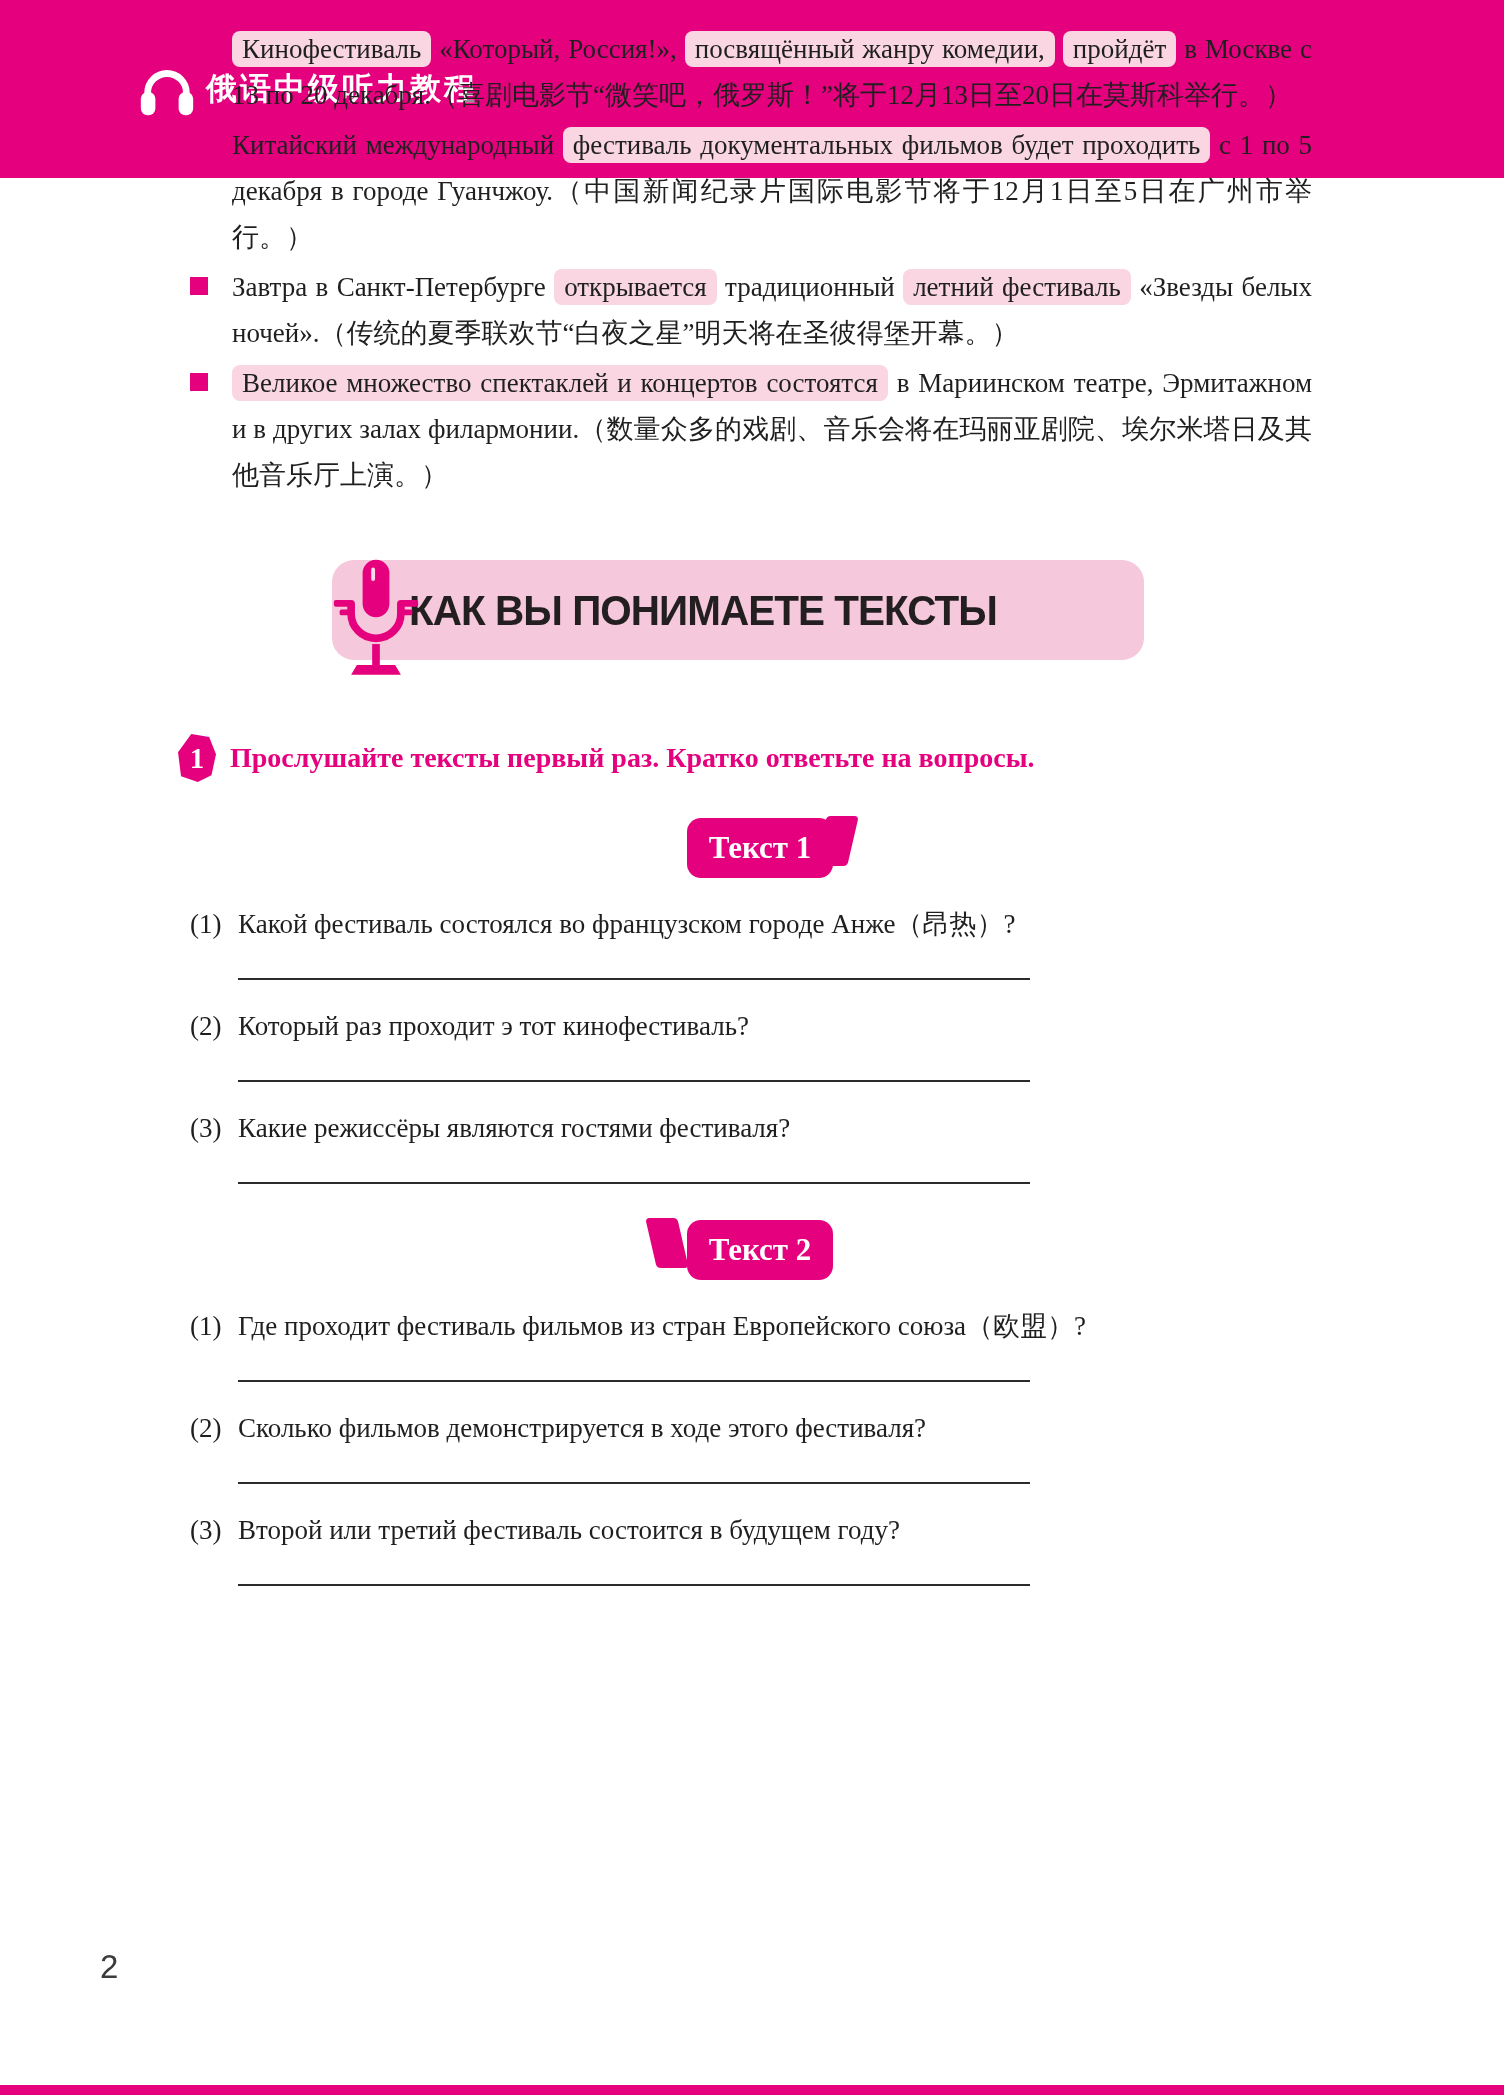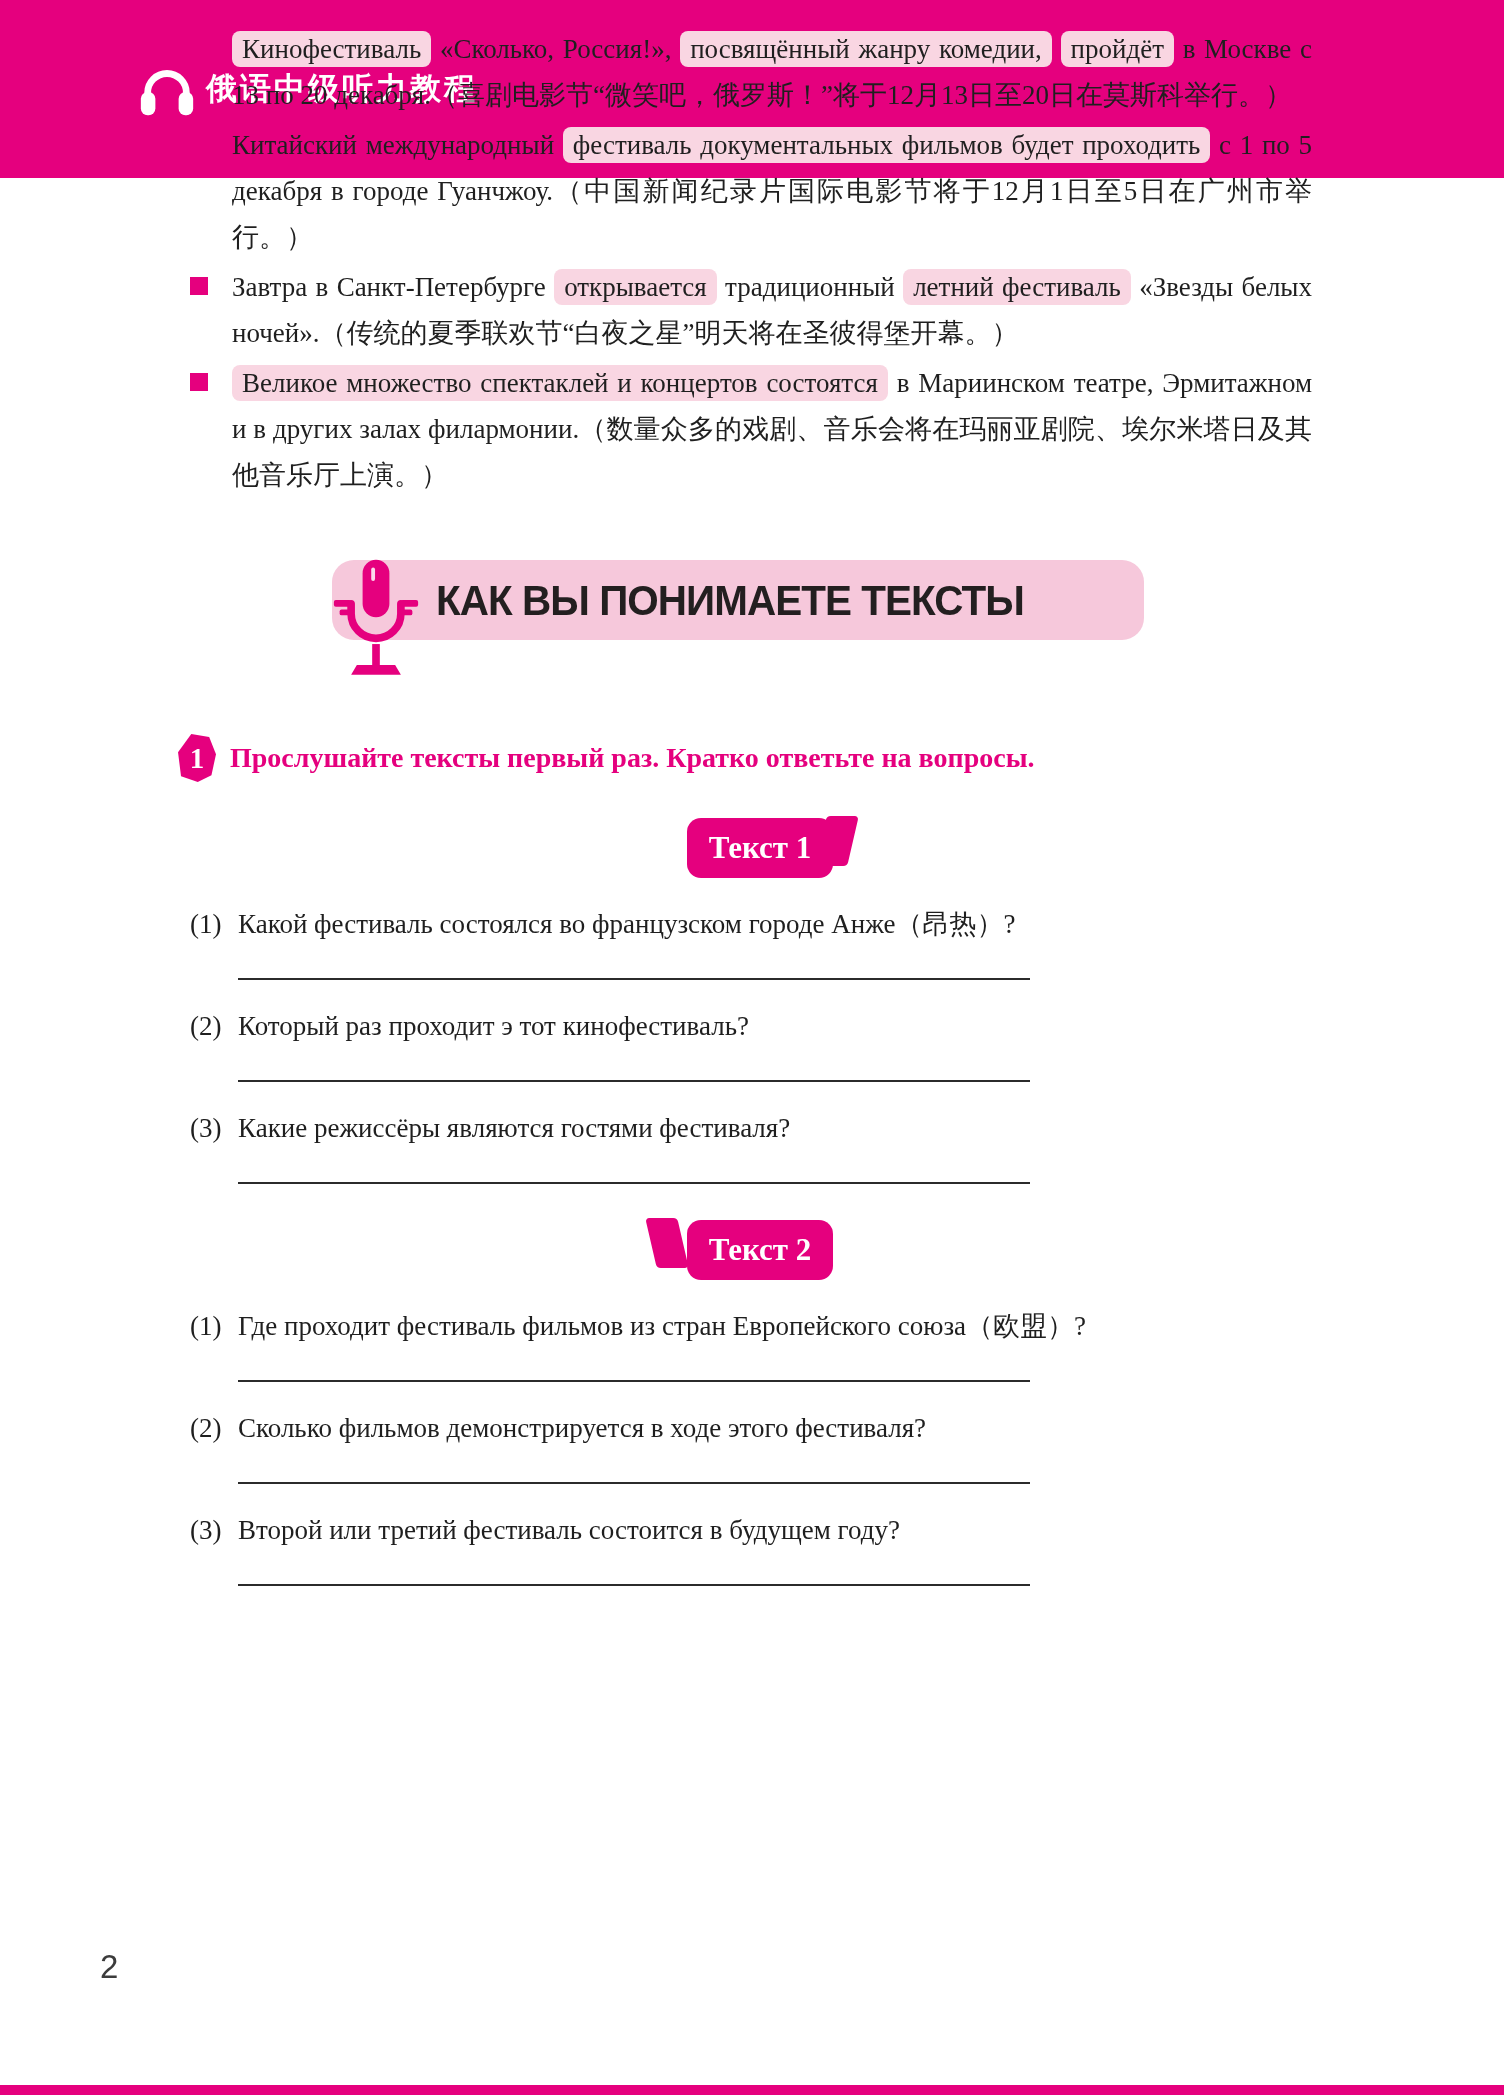--- a/index.html
+++ b/index.html
@@ -54,22 +54,22 @@
   .example-item .marker{
     position:absolute;left:0;top:13px;width:18px;height:18px;background:var(--magenta);
   }
   .hl{
     background:var(--highlight);border-radius:8px;padding:3px 10px;
     -webkit-box-decoration-break:clone;box-decoration-break:clone;
   }
   
   .banner-wrap{position:relative;margin:62px 0 0 332px;height:80px;}
   .banner{
-    width:812px;height:80px;background:var(--banner-bg);border-radius:22px;
-    display:flex;align-items:center;padding-left:104px;box-sizing:border-box;text-align:center;
+    width:812px;height:100px;background:var(--banner-bg);border-radius:22px;
+    display:flex;align-items:center;padding-left:77px;box-sizing:border-box;text-align:center;
   }
   .banner-title{
     font-family:"Liberation Sans",sans-serif;font-weight:bold;font-size:43px;
     color:#231f20;white-space:nowrap;transform:scaleX(0.94);transform-origin:left center;
     letter-spacing:-1px;
   }
   .mic{position:absolute;left:-8px;top:-4px;width:104px;height:134px;}
   
   .exercise{display:flex;align-items:center;margin:94px 0 0 178px;gap:14px;}
   .ex-badge{
@@ -118,21 +118,21 @@
         <path d="M12 42 v-6 a20 20 0 0 1 40 0 v6" fill="none" stroke="#ffffff" stroke-width="7"></path>
         <rect x="5" y="35" width="15" height="24" rx="7" fill="#ffffff"></rect>
         <rect x="44" y="35" width="15" height="24" rx="7" fill="#ffffff"></rect>
       </svg>
       <span class="header-title">俄语中级听力教程</span>
     </div>
   </div>
 
 
   <div class="examples">
-      <div class="example-item"><span class="marker"></span><span class="hl">Кинофестиваль</span><span> «Сколько, Россия!», </span><span class="hl">посвящённый жанру комедии,</span><span> </span><span class="hl">пройдёт</span><span> в Москве с 13 по 20 декабря.（喜剧电影节“微笑吧，俄罗斯！”将于12月13日至20日在莫斯科举行。）</span></div>
+      <div class="example-item"><span class="marker"></span><span class="hl">Кинофестиваль</span><span> «Который, Россия!», </span><span class="hl">посвящённый жанру комедии,</span><span> </span><span class="hl">пройдёт</span><span> в Москве с 13 по 20 декабря.（喜剧电影节“微笑吧，俄罗斯！”将于12月13日至20日在莫斯科举行。）</span></div>
       <div class="example-item"><span class="marker"></span><span>Китайский международный </span><span class="hl">фестиваль документальных фильмов будет проходить</span><span> с 1 по 5 декабря в городе Гуанчжоу.（中国新闻纪录片国际电影节将于12月1日至5日在广州市举行。）</span></div>
       <div class="example-item"><span class="marker"></span><span>Завтра в Санкт-Петербурге </span><span class="hl">открывается</span><span> традиционный </span><span class="hl">летний фестиваль</span><span> «Звезды белых ночей».（传统的夏季联欢节“白夜之星”明天将在圣彼得堡开幕。）</span></div>
       <div class="example-item"><span class="marker"></span><span class="hl">Великое множество спектаклей и концертов состоятся</span><span> в Мариинском театре, Эрмитажном и в других залах филармонии.（数量众多的戏剧、音乐会将在玛丽亚剧院、埃尔米塔日及其他音乐厅上演。）</span></div>
     </div>
 
   <div class="banner-wrap">
     <div class="banner">
       <span class="banner-title">КАК ВЫ ПОНИМАЕТЕ ТЕКСТЫ</span>
     </div>
     <svg class="mic" viewBox="0 0 100 140">

